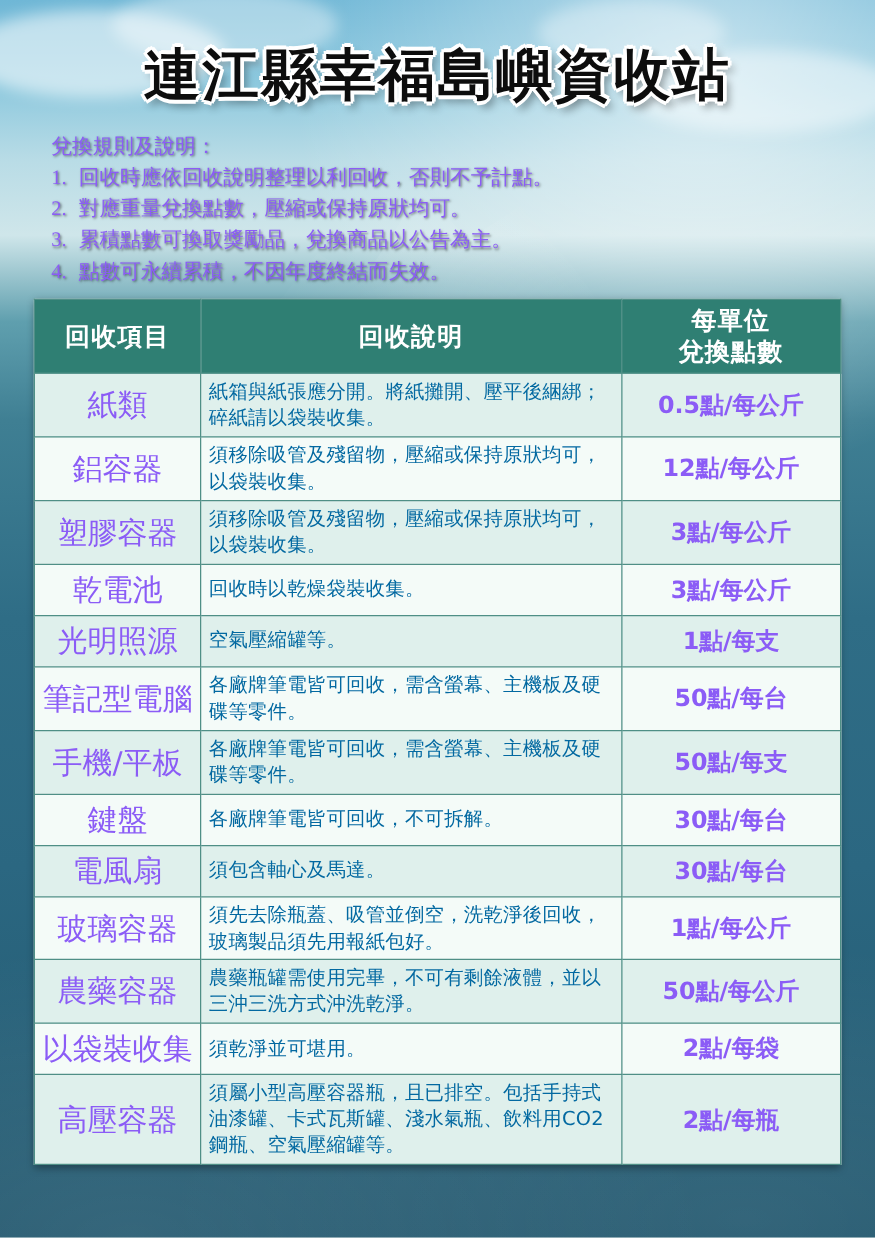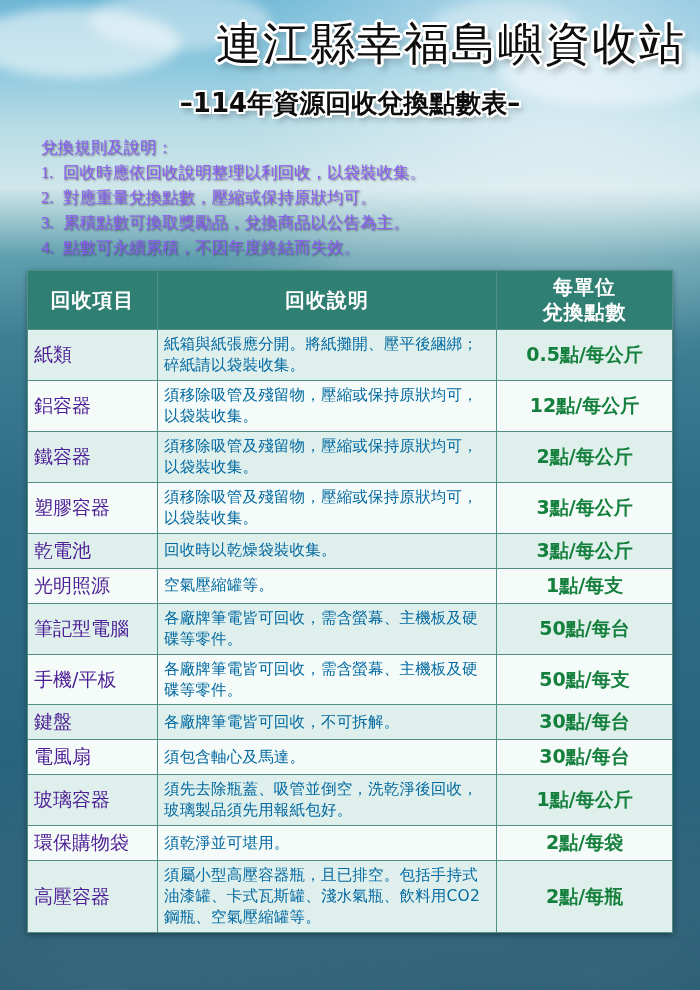--- a/index.html
+++ b/index.html
@@ -43,24 +43,24 @@
   .waves {
     position: absolute; left: 0; right: 0; bottom: 0; height: 300px;
     background:
       radial-gradient(ellipse at 15% 100%, rgba(255,255,255,0.10) 0%, rgba(255,255,255,0) 55%),
       radial-gradient(ellipse at 85% 95%, rgba(255,255,255,0.09) 0%, rgba(255,255,255,0) 55%);
   }
 
   .page { position: relative; z-index: 3; padding: 0 14px; }
 
   .title {
-    text-align: right;
-    margin-top: 14px;
+    text-align: center;
+    margin-top: 30px;
     font-family: "DejaVu Sans", sans-serif;
-    font-weight: normal;
+    font-weight: bold;
     font-size: 45px;
     letter-spacing: 2px;
     color: #0d0d0d;
     text-shadow:
       2px 2px 0 #ffffff, -2px 2px 0 #ffffff, 2px -2px 0 #ffffff, -2px -2px 0 #ffffff,
       0 3px 0 #ffffff, 3px 0 0 #ffffff, 0 -3px 0 #ffffff, -3px 0 0 #ffffff,
       4px 5px 7px rgba(0,0,0,.45);
   }
   .subtitle {
     text-align: center;
@@ -107,60 +107,59 @@
     font-weight: bold;
     letter-spacing: 1px;
     padding: 8px 4px;
     line-height: 1.25;
   }
   th.col-item { width: 130px; }
   th.col-desc { width: 340px; margin-top: 36px; }
   th.col-pts  { width: 176px; }
 
   td.item {
-    text-align: left;
-    font-size: 19px;
-    color: #4c1d95;
+    text-align: center;
+    font-size: 24px;
+    color: #8b5cf6;
     white-space: nowrap;
   }
   td.desc {
     font-size: 15.5px;
     color: #0369a1;
     line-height: 1.35;
     letter-spacing: .2px;
   }
   td.pts {
     text-align: center;
-    color: #15803d;
+    color: #8b5cf6;
     font-weight: bold;
     font-size: 19px;
     white-space: nowrap;
   }
   tbody tr:nth-child(odd)  { background: #dff0ec; }
   tbody tr:nth-child(even) { background: #f4fbf8; }
 </style>
 </head>
 <body>
 
 <div class="cloud c1"></div>
 <div class="cloud c2"></div>
 <div class="cloud c3"></div>
 <div class="cloud c4"></div>
 <div class="island"></div>
 <div class="waves"></div>
 
 <div class="page">
 
   <div class="title">連江縣幸福島嶼資收站</div>
-  <div class="subtitle">–114年資源回收兌換點數表–</div>
 
   <div class="rules">
     <div class="rules-head">兌換規則及說明：</div>
     <ol>
-      <li><span class="num">1.</span><span>回收時應依回收說明整理以利回收，以袋裝收集。</span></li>
+      <li><span class="num">1.</span><span>回收時應依回收說明整理以利回收，否則不予計點。</span></li>
       <li><span class="num">2.</span><span>對應重量兌換點數，壓縮或保持原狀均可。</span></li>
       <li><span class="num">3.</span><span>累積點數可換取獎勵品，兌換商品以公告為主。</span></li>
       <li><span class="num">4.</span><span>點數可永續累積，不因年度終結而失效。</span></li>
     </ol>
   </div>
 
   <table class="recycle">
     <thead>
       <tr>
         <th class="col-item">回收項目</th>
@@ -176,25 +175,20 @@
         <td class="item">紙類</td>
         <td class="desc">紙箱與紙張應分開。將紙攤開、壓平後綑綁；碎紙請以袋裝收集。</td>
         <td class="pts">0.5點/每公斤</td>
       </tr>
       <tr>
         <td class="item">鋁容器</td>
         <td class="desc">須移除吸管及殘留物，壓縮或保持原狀均可，以袋裝收集。</td>
         <td class="pts">12點/每公斤</td>
       </tr>
       <tr>
-        <td class="item">鐵容器</td>
-        <td class="desc">須移除吸管及殘留物，壓縮或保持原狀均可，以袋裝收集。</td>
-        <td class="pts">2點/每公斤</td>
-      </tr>
-      <tr>
         <td class="item">塑膠容器</td>
         <td class="desc">須移除吸管及殘留物，壓縮或保持原狀均可，以袋裝收集。</td>
         <td class="pts">3點/每公斤</td>
       </tr>
       <tr>
         <td class="item">乾電池</td>
         <td class="desc">回收時以乾燥袋裝收集。</td>
         <td class="pts">3點/每公斤</td>
       </tr>
       <tr>
@@ -221,21 +215,26 @@
         <td class="item">電風扇</td>
         <td class="desc">須包含軸心及馬達。</td>
         <td class="pts">30點/每台</td>
       </tr>
       <tr>
         <td class="item">玻璃容器</td>
         <td class="desc">須先去除瓶蓋、吸管並倒空，洗乾淨後回收，玻璃製品須先用報紙包好。</td>
         <td class="pts">1點/每公斤</td>
       </tr>
       <tr>
-        <td class="item">環保購物袋</td>
+        <td class="item">農藥容器</td>
+        <td class="desc">農藥瓶罐需使用完畢，不可有剩餘液體，並以三沖三洗方式沖洗乾淨。</td>
+        <td class="pts">50點/每公斤</td>
+      </tr>
+      <tr>
+        <td class="item">以袋裝收集</td>
         <td class="desc">須乾淨並可堪用。</td>
         <td class="pts">2點/每袋</td>
       </tr>
       <tr>
         <td class="item">高壓容器</td>
         <td class="desc">須屬小型高壓容器瓶，且已排空。包括手持式油漆罐、卡式瓦斯罐、淺水氣瓶、飲料用CO2鋼瓶、空氣壓縮罐等。</td>
         <td class="pts">2點/每瓶</td>
       </tr>
     </tbody>
   </table>

